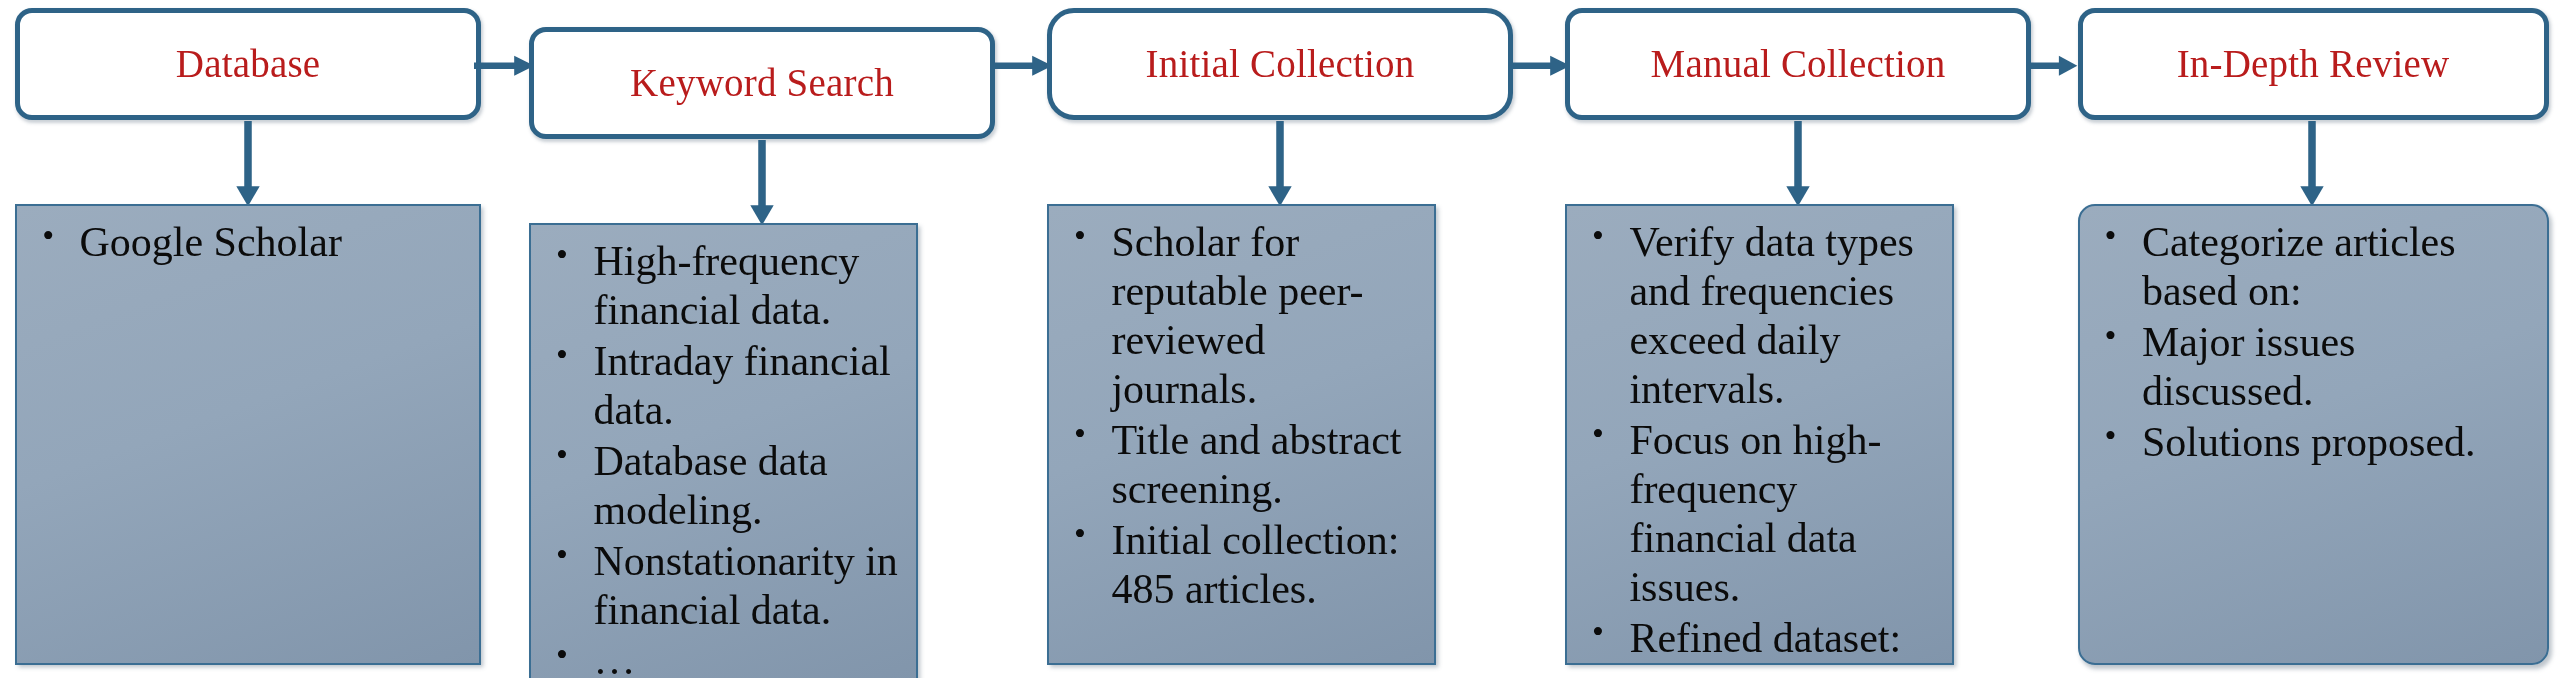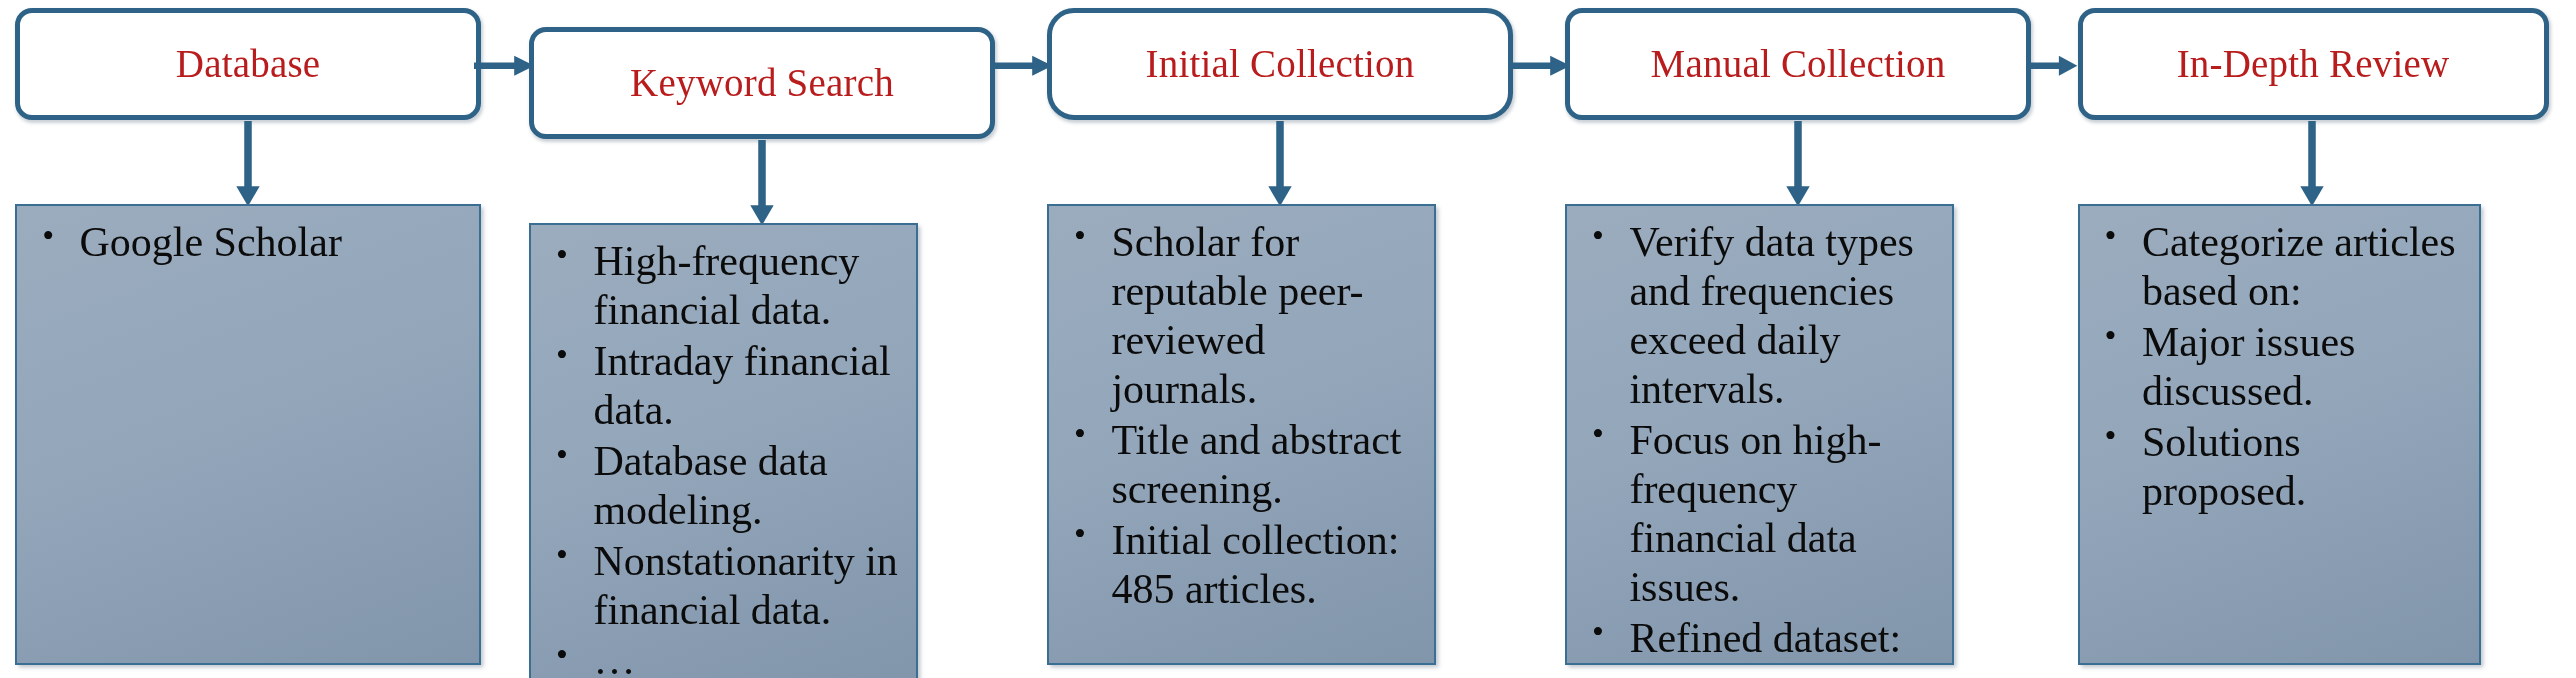--- a/index.html
+++ b/index.html
@@ -73,21 +73,21 @@
     width: 389px;
     height: 461px;
     box-sizing: border-box;
     border: 2.5px solid #3B6E93;
     background: linear-gradient(160deg, #9BACBE 0%, #93A6BA 45%, #8195AB 100%);
     box-shadow: 2.5px 3.4px 4.2px rgba(70, 90, 110, 0.35);
     padding: 11.7px 13.4px 8.4px 13.4px;
     overflow: hidden;
   }
   .col-0 .detail-box { left: 3.4px; width: 466px; }
-  .col-4 .detail-box { left: 23.5px; width: 403px; }
+  .col-4 .detail-box { left: 23.5px; width: 471px; border-radius: 17px; }
 
   .bullet-list {
     list-style: none;
     margin: 0;
     padding: 0;
   }
   .bullet-item {
     position: relative;
     padding-left: 49px;
     margin: 0 0 1.7px 0;

